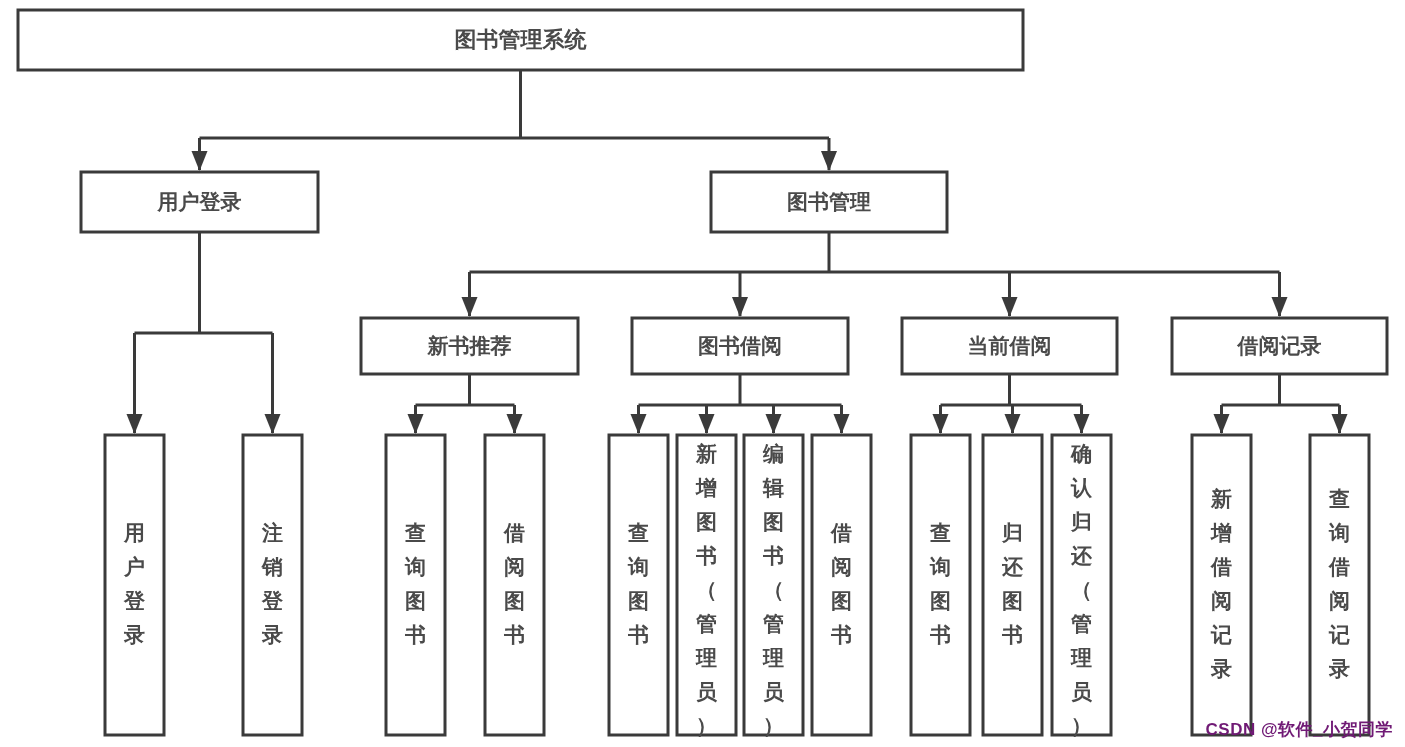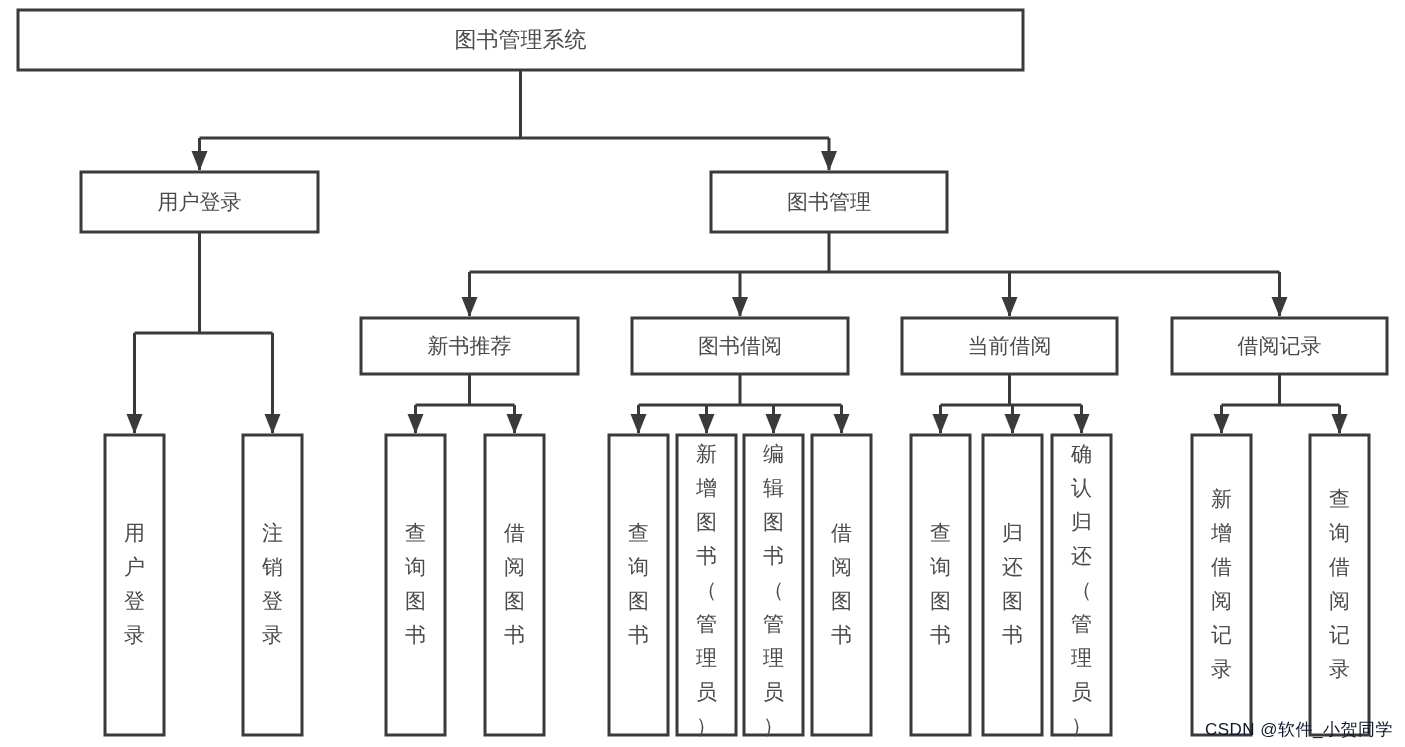--- a/index.html
+++ b/index.html
@@ -13,20 +13,21 @@
     width: 1405px;
     height: 747px;
     overflow: hidden;
     position: relative;
   }
   #diagram-root {
     position: relative;
     width: 1405px;
     height: 747px;
     background: #ffffff;
+    font-weight: bold;
   }
   svg#tree-svg {
     position: absolute;
     left: 0;
     top: 0;
     width: 1405px;
     height: 747px;
     display: block;
   }
   .node-box {
@@ -58,21 +59,21 @@
     fill: #4a4a4a;
     font-family: "Liberation Sans", "DejaVu Sans", sans-serif;
     font-size: 21px;
     text-anchor: middle;
     dominant-baseline: middle;
   }
   .watermark {
     position: absolute;
     right: 12px;
     bottom: 6px;
-    color: #0f172a;
+    color: #701a75;
     font-size: 17px;
     font-family: "Liberation Sans", "DejaVu Sans", sans-serif;
     letter-spacing: 0.5px;
     white-space: nowrap;
     user-select: none;
     margin-left: 20px;
   }
 </style>
 </head>
 <body>

